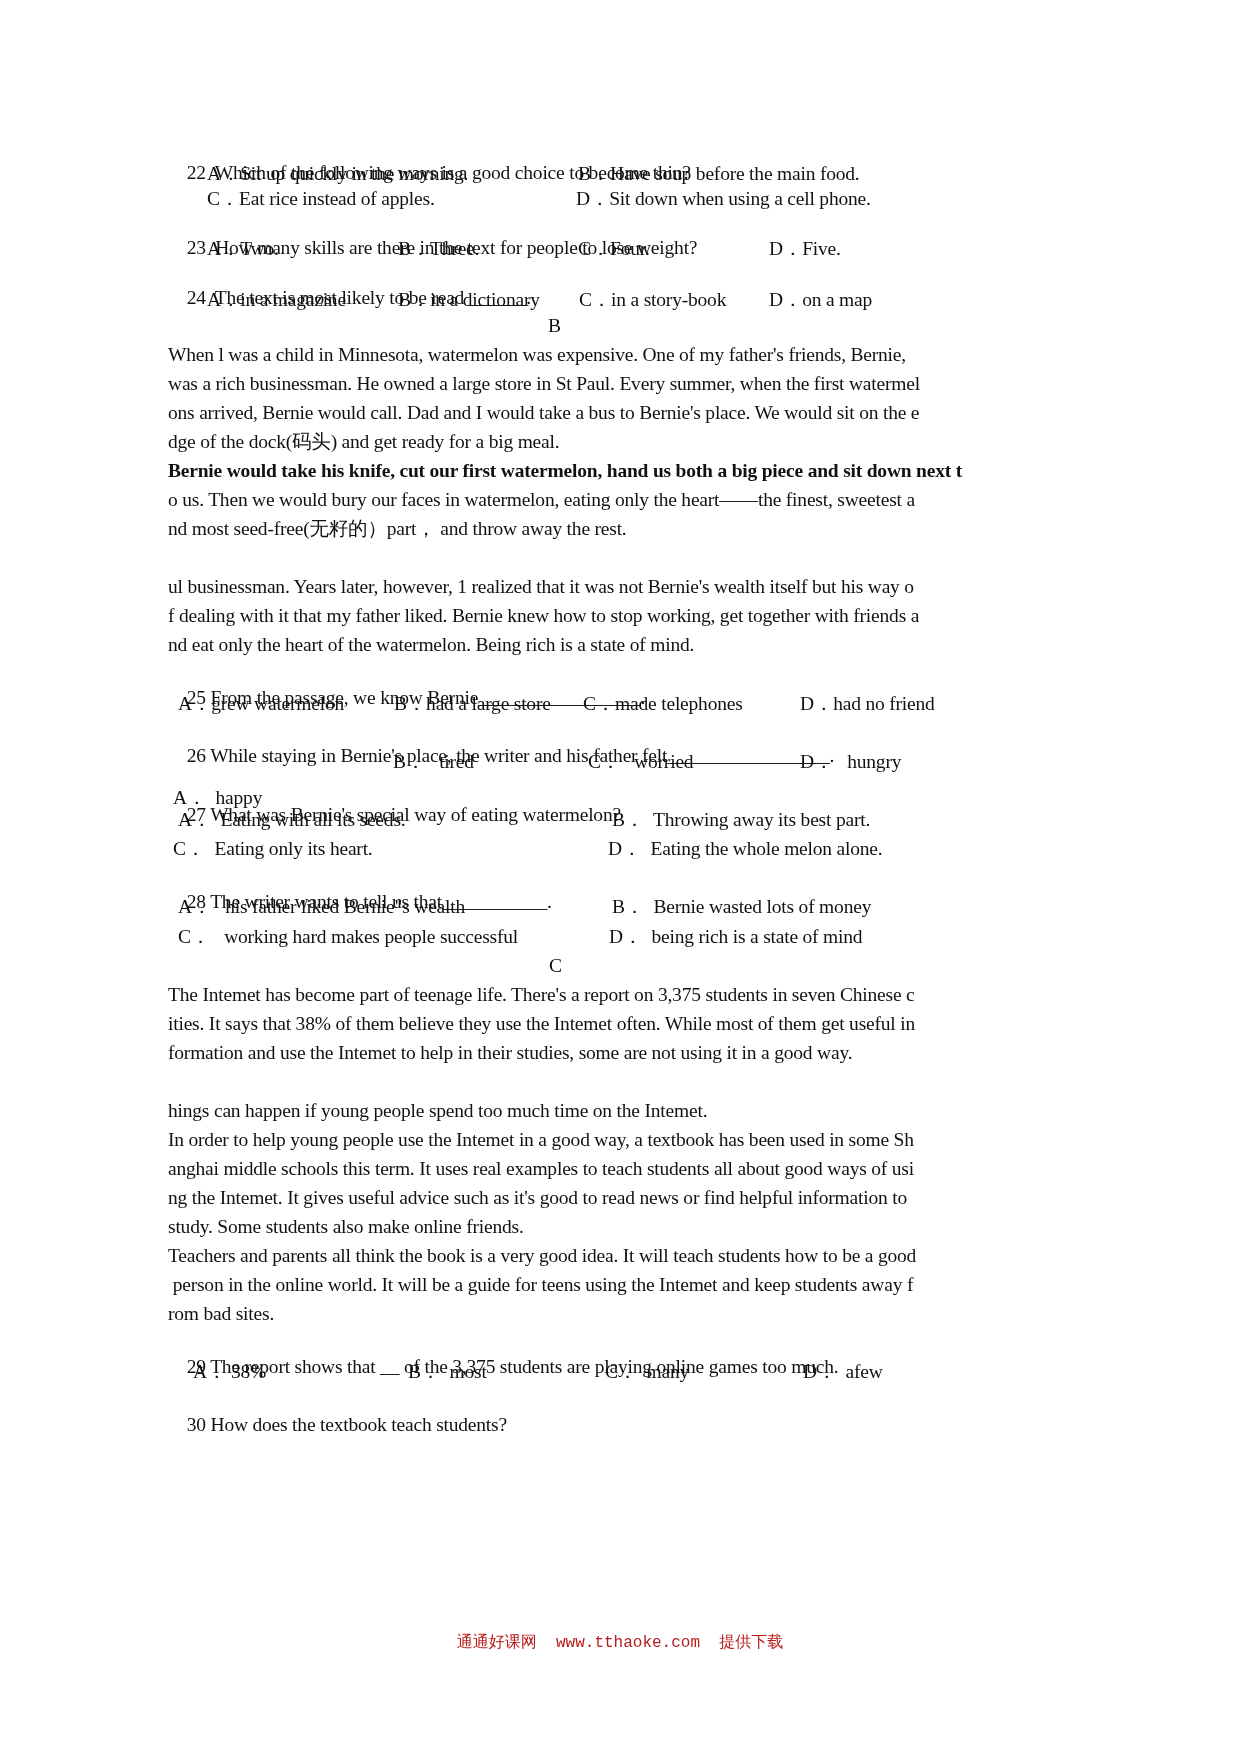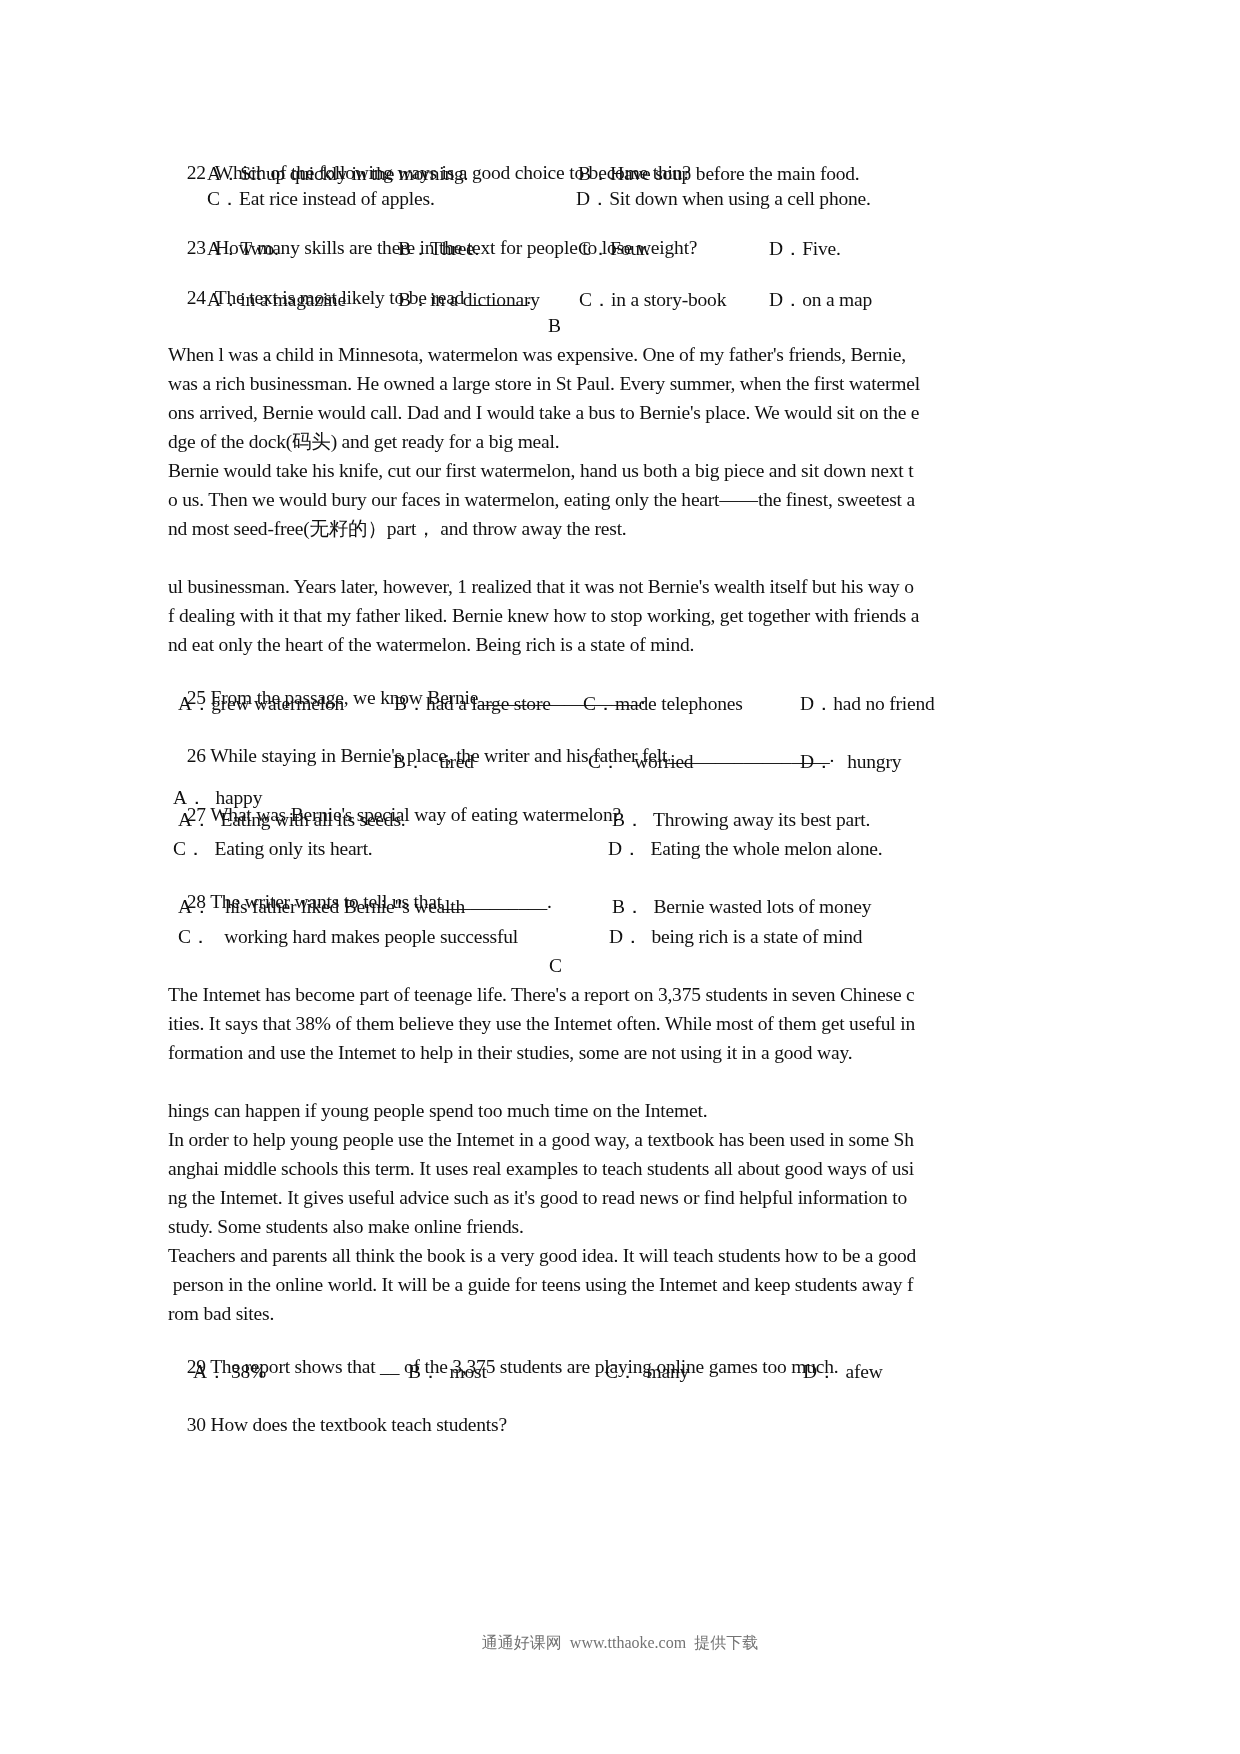--- a/index.html
+++ b/index.html
@@ -10,21 +10,21 @@
     }
     .page { position: absolute; left: 0; top: 0; width: 1240px; height: 1754px; padding-left: 47px; }
     .line {
       position: absolute; white-space: pre; font-size: 19.5px; line-height: 24px;
       letter-spacing: -0.2px;
     }
     .heading { position: absolute; font-size: 19.5px; line-height: 24px; }
     .opt { position: absolute; white-space: pre; font-size: 19.5px; line-height: 24px; letter-spacing: -0.2px; }
     .footer {
       position: absolute; left: 0; width: 1240px; top: 1633px; text-align: center;
-      font-family: Liberation Serif, serif; font-size: 16px; line-height: 20px; color: #737373;
+      font-family: Liberation Mono, monospace; font-size: 16px; line-height: 20px; color: #b91c1c;
     }
   </style>
 </head>
 <body>
 
 <div class="page">
 
   <div class="line q" style="left:168px; top:137px;">
     <span>22</span><span>  </span><span>Which of the following ways is a good choice to become thin?</span>
   </div>
@@ -48,21 +48,21 @@
   <div class="opt" style="left:398px; top:288px;"><span>B．</span><span>in a dictionary</span></div>
   <div class="opt" style="left:579px; top:288px;"><span>C．</span><span>in a story-book</span></div>
   <div class="opt" style="left:769px; top:288px;"><span>D．</span><span>on a map</span></div>
 
   <div class="heading" style="left:548px; top:314px;">B</div>
 
   <div class="line" style="left:168px; top:343px;">When l was a child in Minnesota, watermelon was expensive. One of my father's friends, Bernie,</div>
   <div class="line" style="left:168px; top:372px;">was a rich businessman. He owned a large store in St Paul. Every summer, when the first watermel</div>
   <div class="line" style="left:168px; top:401px;">ons arrived, Bernie would call. Dad and I would take a bus to Bernie's place. We would sit on the e</div>
   <div class="line" style="left:168px; top:430px;">dge of the dock(码头) and get ready for a big meal.</div>
-  <div class="line" style="left:168px; top:459px;">Bernie would take his knife, cut our first watermelon, hand us both a big piece and sit down next t</div>
+  <div class="line" style="left:168px; top:459px;font-weight:bold;">Bernie would take his knife, cut our first watermelon, hand us both a big piece and sit down next t</div>
   <div class="line" style="left:168px; top:488px;">o us. Then we would bury our faces in watermelon, eating only the heart——the finest, sweetest a</div>
   <div class="line" style="left:168px; top:517px;">nd most seed-free(无籽的）part， and throw away the rest.</div>
   <div class="line" style="left:168px; top:575px;">ul businessman. Years later, however, 1 realized that it was not Bernie's wealth itself but his way o</div>
   <div class="line" style="left:168px; top:604px;">f dealing with it that my father liked. Bernie knew how to stop working, get together with friends a</div>
   <div class="line" style="left:168px; top:633px;">nd eat only the heart of the watermelon. Being rich is a state of mind.</div>
 
   <div class="line q" style="left:168px; top:662px;">
     <span>25</span><span> </span><span>From the passage, we know Bernie_________________.</span>
   </div>
   <div class="opt" style="left:178px; top:692px;"><span>A．</span><span>grew watermelon</span></div>

